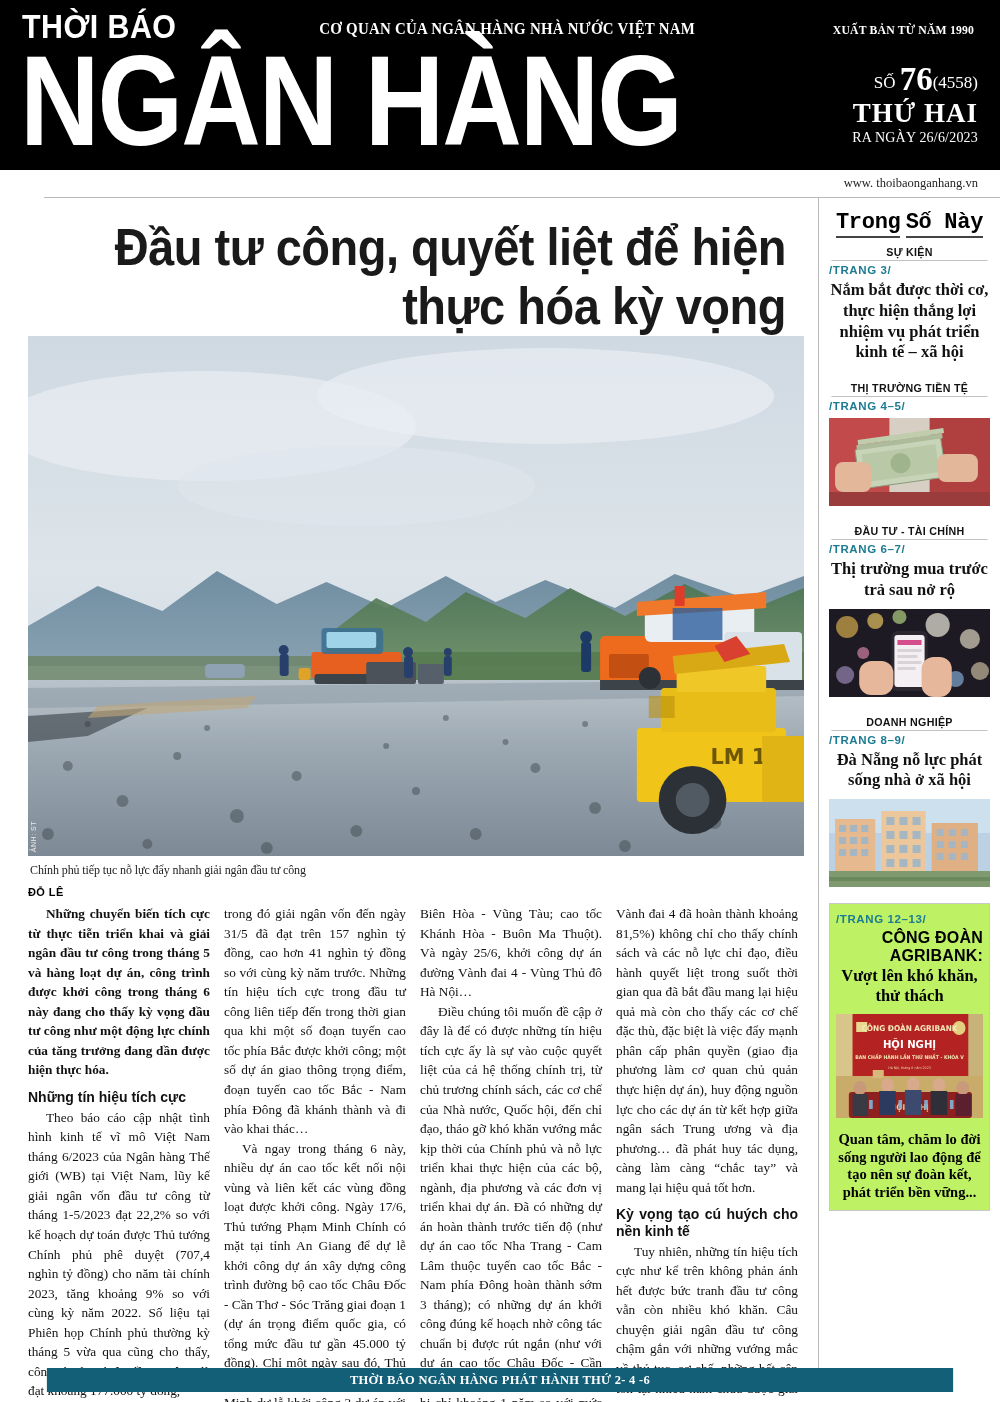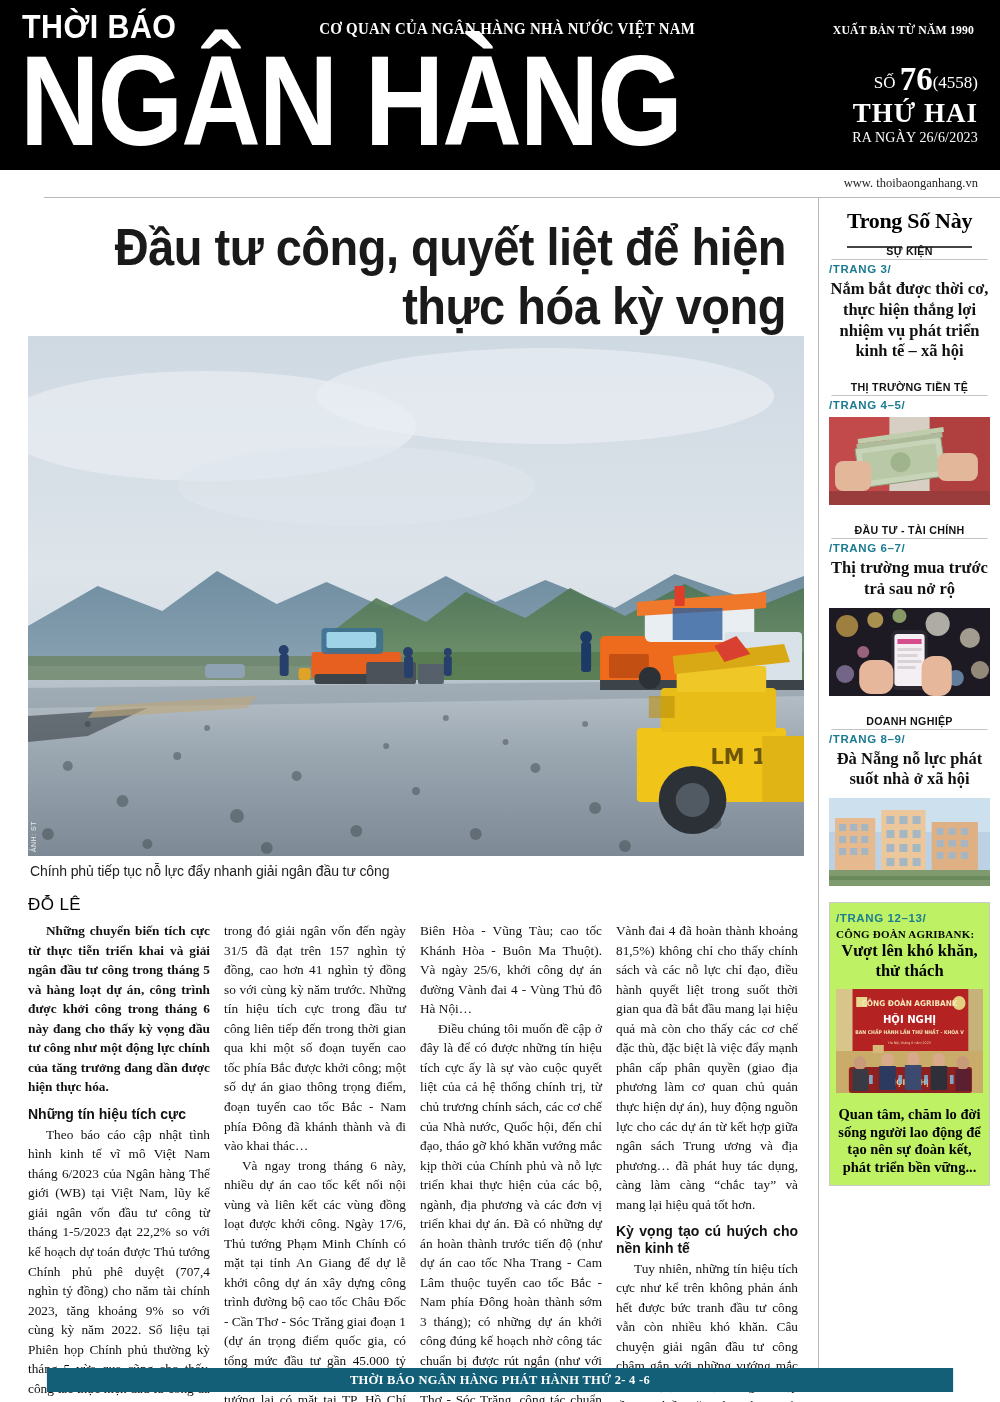--- a/index.html
+++ b/index.html
@@ -131,34 +131,34 @@
   .photo svg { display:block; width:100%; height:100%; }
   .photo-credit {
     position:absolute; left:2px; bottom:4px;
     font-size:7px; color:#e9e9e9;
     writing-mode:vertical-rl;
     transform:rotate(180deg);
     font-family:"Liberation Sans",sans-serif;
     letter-spacing:0.5px;
   }
   .caption {
-    font-size:14px;
+    font-size:12px;
     color:#222;
     padding:7px 0 0 2px;
-    font-family:Liberation Sans, sans-serif;
+    font-family:Liberation Serif, serif;
     letter-spacing:-0.1px;
   }
 
   
   .byline {
     font-family:"Liberation Sans", sans-serif;
-    font-weight:normal;
-    font-size:17px;
+    font-weight:bold;
+    font-size:11px;
     letter-spacing:0.4px;
-    margin:16px 0 6px 0;
+    margin:8px 0 6px 0;
   }
   .cols {
     display:flex;
     gap:14px;
     margin-top:4px;
   }
   .col {
     width:182px;
     font-size:13.3px;
     line-height:1.47;
@@ -179,21 +179,21 @@
 
   
   .sb-title {
     text-align:center;
     font-family:"Liberation Serif", serif;
     font-size:22px;
     font-weight:bold;
     padding-bottom:4px;
     letter-spacing:-0.3px;
   }
-  .sb-title .u { border-bottom:2px solid #444; padding-bottom:13px;}
+  .sb-title .u { border-bottom:2px solid #444; padding-bottom:1px;font-family:Liberation Mono, monospace;}
   .sb-item { padding:4px 0 6px 0; }
   .sb-cat {
     text-align:center;
     font-family:"Liberation Sans", sans-serif;
     font-weight:bold;
     font-size:11px;
     letter-spacing:0.3px;
     color:#111;
     padding:3px 0 2px 0;
     border-bottom:1px solid #c3c3c3;
@@ -221,24 +221,24 @@
   .sb-img svg { display:block; width:100%; height:100%; }
 
   .promo {
     border:1px solid #c9c9c9;
     background:#bef264;
     padding:6px 6px 8px 6px;
     margin-top:4px;
   }
   .promo .sb-page { color:#1b7b92; }
   .promo-sub {
-    text-align:left;
-    font-family:Liberation Serif, serif;
-    font-weight:bold;
-    font-size:11px;
+    text-align:right;
+    font-family:Liberation Sans, sans-serif;
+    font-weight:bold;
+    font-size:16px;
     letter-spacing:0.2px;
     padding-bottom:1px;
   }
   .promo-head {
     text-align:center;
     font-family:"Liberation Serif", serif;
     font-weight:bold;
     font-size:16.5px;
     line-height:1.2;
     padding-bottom:6px;
@@ -503,21 +503,21 @@
             <rect x="30" y="52" width="34" height="34" rx="12"></rect>
             <rect x="92" y="48" width="30" height="40" rx="12"></rect>
           </g>
         </svg>
       </div>
     </div>
 
     <div class="sb-item">
       <div class="sb-cat">DOANH NGHIỆP</div>
       <div class="sb-page">/TRANG 8–9/</div>
-      <div class="sb-head">Đà Nẵng nỗ lực phát suốt nhà ở xã hội</div>
+      <div class="sb-head">Đà Nẵng nỗ lực phát sống nhà ở xã hội</div>
       <div class="sb-img">
         <svg viewBox="0 0 160 88" preserveAspectRatio="none">
           <rect width="160" height="88" fill="#bcd2e4"></rect>
           <rect x="0" y="0" width="160" height="34" fill="#cde0ee"></rect>
           <rect x="6" y="20" width="40" height="52" fill="#e6b98f"></rect>
           <rect x="52" y="12" width="44" height="60" fill="#edc79c"></rect>
           <rect x="102" y="24" width="46" height="48" fill="#e0b085"></rect>
           <g fill="#9fb6c9" opacity="0.9">
             <rect x="10" y="26" width="7" height="7"></rect>
               <rect x="21" y="26" width="7" height="7"></rect>

